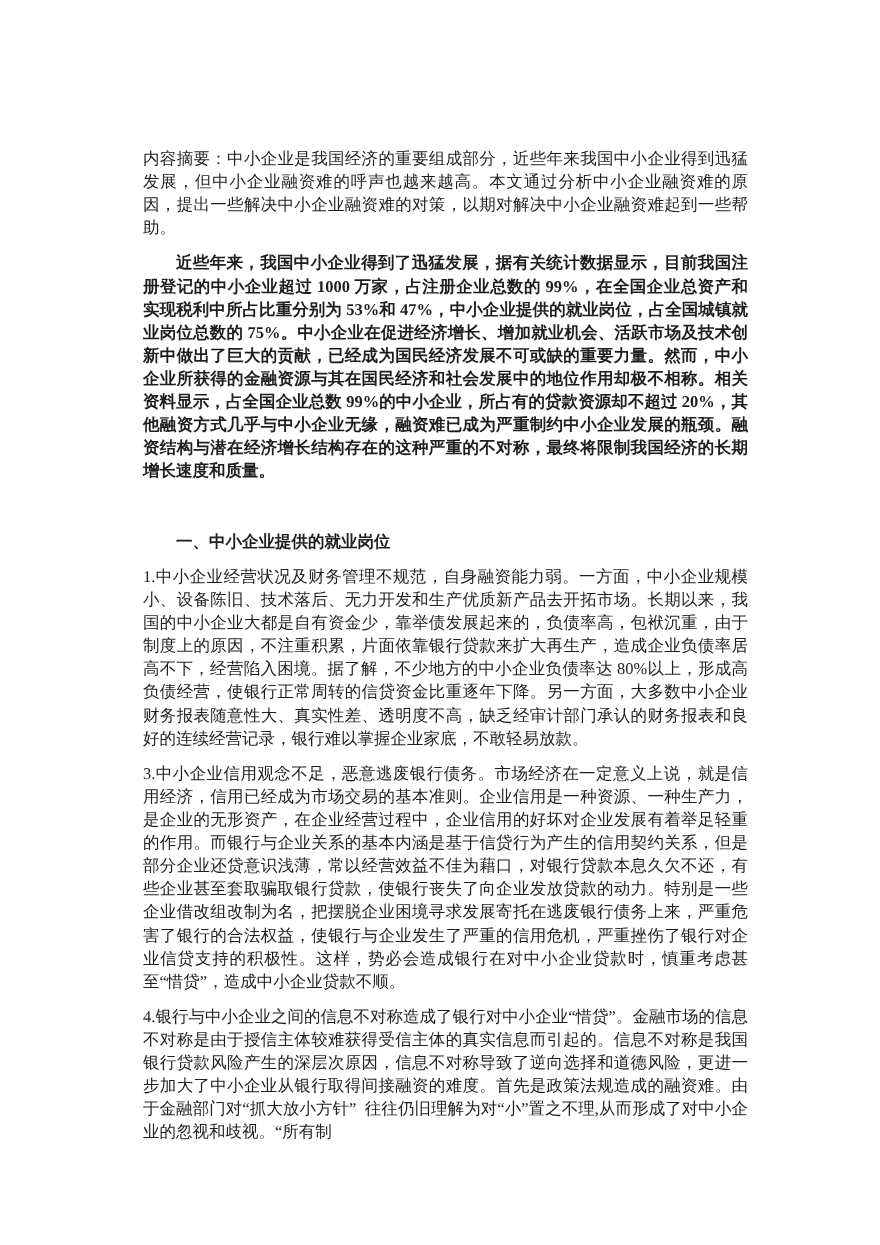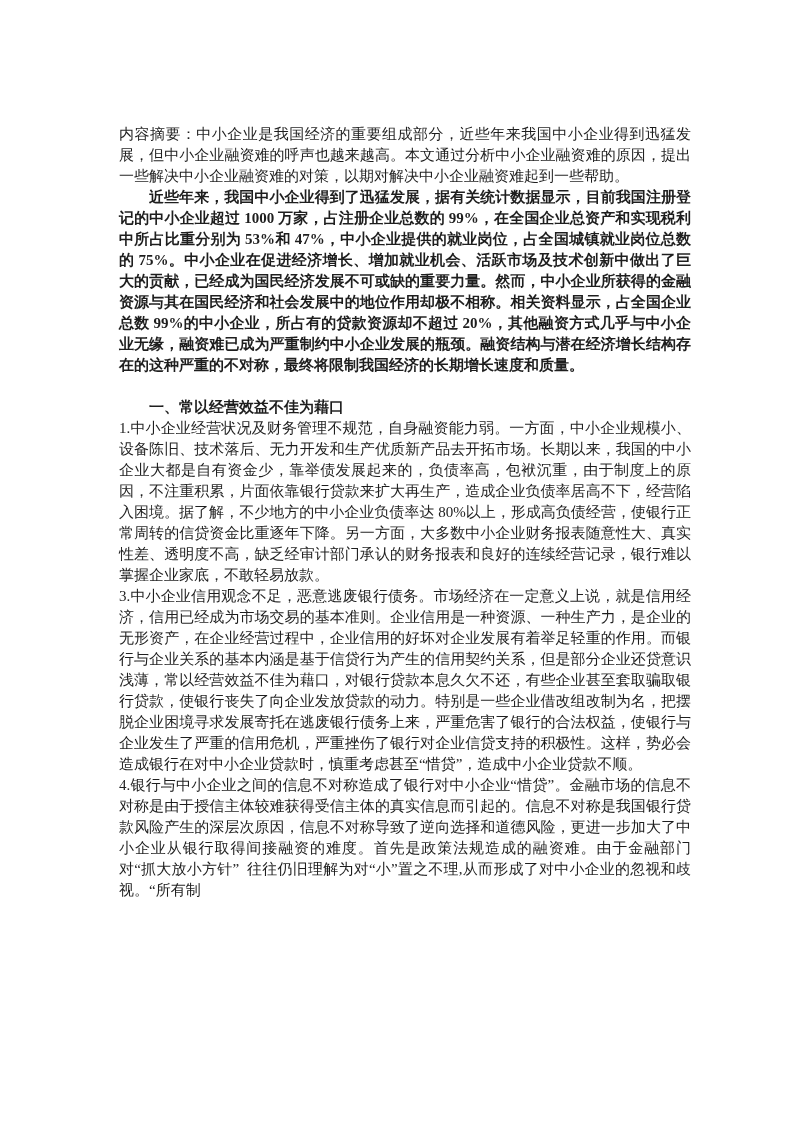--- a/index.html
+++ b/index.html
@@ -18,21 +18,21 @@
   .text-layer {
     position: absolute;
     left: 119px;
     top: 124px;
     width: 572px;
     font-size: 15px;
     line-height: 21px;
     color: #1e1e1e;
   }
   .para {
-    margin: 0;
+    margin: 11px;
     padding: 0;
     text-align: justify;
     white-space: pre-wrap;
     overflow-wrap: break-word;
   }
   .indent-2 {
     text-indent: 2em;
     font-weight: bold;
   }
   .blank-line {
@@ -40,18 +40,18 @@
   }
 </style>
 </head>
 <body>
 
 <div class="page" style="background: rgb(255, 255, 255);">
   <div class="text-layer" style="color: rgb(30, 30, 30);">
       <div class="para">内容摘要：中小企业是我国经济的重要组成部分，近些年来我国中小企业得到迅猛发展，但中小企业融资难的呼声也越来越高。本文通过分析中小企业融资难的原因，提出一些解决中小企业融资难的对策，以期对解决中小企业融资难起到一些帮助。</div>
       <div class="para indent-2">近些年来，我国中小企业得到了迅猛发展，据有关统计数据显示，目前我国注册登记的中小企业超过 1000 万家，占注册企业总数的 99%，在全国企业总资产和实现税利中所占比重分别为 53%和 47%，中小企业提供的就业岗位，占全国城镇就业岗位总数的 75%。中小企业在促进经济增长、增加就业机会、活跃市场及技术创新中做出了巨大的贡献，已经成为国民经济发展不可或缺的重要力量。然而，中小企业所获得的金融资源与其在国民经济和社会发展中的地位作用却极不相称。相关资料显示，占全国企业总数 99%的中小企业，所占有的贷款资源却不超过 20%，其他融资方式几乎与中小企业无缘，融资难已成为严重制约中小企业发展的瓶颈。融资结构与潜在经济增长结构存在的这种严重的不对称，最终将限制我国经济的长期增长速度和质量。</div>
       <div class="para blank-line"></div>
-      <div class="para indent-2">一、常以经营效益不佳为藉口</div>
+      <div class="para indent-2">一、中小企业提供的就业岗位</div>
       <div class="para">1.中小企业经营状况及财务管理不规范，自身融资能力弱。一方面，中小企业规模小、设备陈旧、技术落后、无力开发和生产优质新产品去开拓市场。长期以来，我国的中小企业大都是自有资金少，靠举债发展起来的，负债率高，包袱沉重，由于制度上的原因，不注重积累，片面依靠银行贷款来扩大再生产，造成企业负债率居高不下，经营陷入困境。据了解，不少地方的中小企业负债率达 80%以上，形成高负债经营，使银行正常周转的信贷资金比重逐年下降。另一方面，大多数中小企业财务报表随意性大、真实性差、透明度不高，缺乏经审计部门承认的财务报表和良好的连续经营记录，银行难以掌握企业家底，不敢轻易放款。</div>
       <div class="para">3.中小企业信用观念不足，恶意逃废银行债务。市场经济在一定意义上说，就是信用经济，信用已经成为市场交易的基本准则。企业信用是一种资源、一种生产力，是企业的无形资产，在企业经营过程中，企业信用的好坏对企业发展有着举足轻重的作用。而银行与企业关系的基本内涵是基于信贷行为产生的信用契约关系，但是部分企业还贷意识浅薄，常以经营效益不佳为藉口，对银行贷款本息久欠不还，有些企业甚至套取骗取银行贷款，使银行丧失了向企业发放贷款的动力。特别是一些企业借改组改制为名，把摆脱企业困境寻求发展寄托在逃废银行债务上来，严重危害了银行的合法权益，使银行与企业发生了严重的信用危机，严重挫伤了银行对企业信贷支持的积极性。这样，势必会造成银行在对中小企业贷款时，慎重考虑甚至“惜贷”，造成中小企业贷款不顺。</div>
       <div class="para">4.银行与中小企业之间的信息不对称造成了银行对中小企业“惜贷”。金融市场的信息不对称是由于授信主体较难获得受信主体的真实信息而引起的。信息不对称是我国银行贷款风险产生的深层次原因，信息不对称导致了逆向选择和道德风险，更进一步加大了中小企业从银行取得间接融资的难度。首先是政策法规造成的融资难。由于金融部门对“抓大放小方针”  往往仍旧理解为对“小”置之不理,从而形成了对中小企业的忽视和歧视。“所有制</div>
     </div>
 </div>
 
 </body></html>

